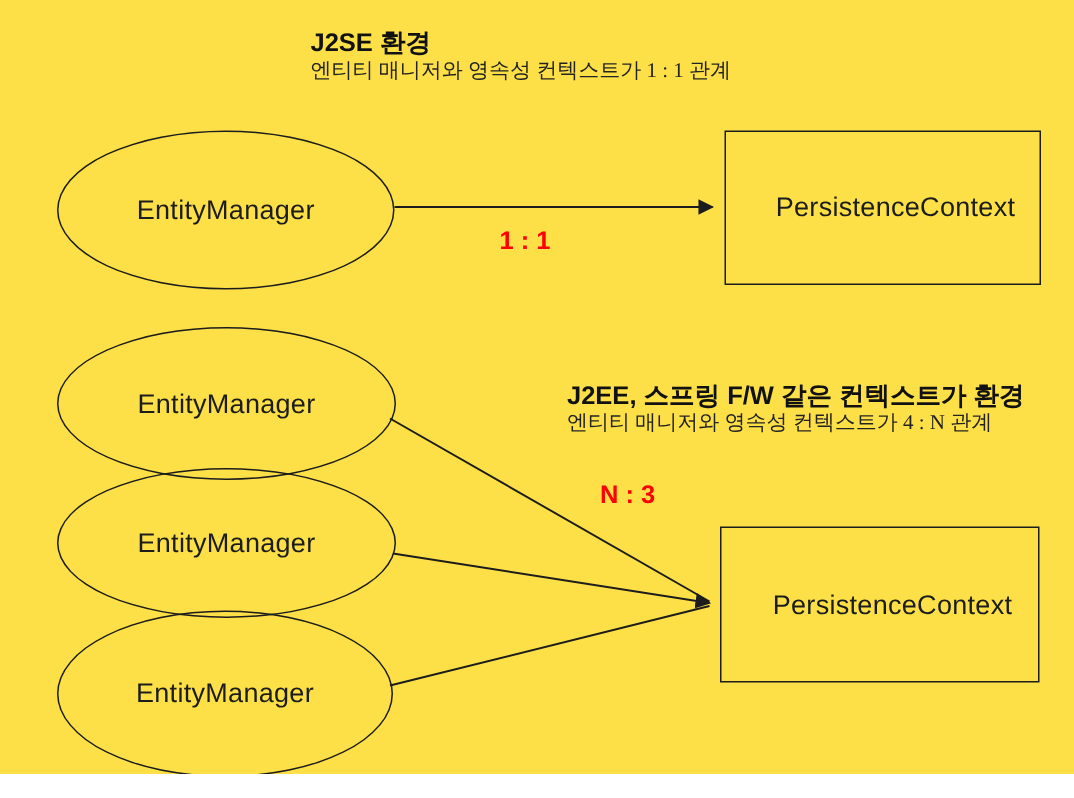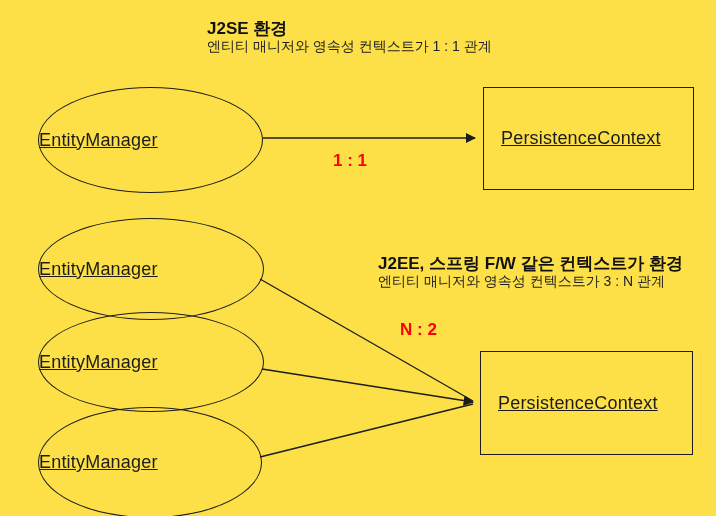--- a/index.html
+++ b/index.html
@@ -22,41 +22,41 @@
     top: 0;
     pointer-events: none;
   }
   .shape {
     position: absolute;
     box-sizing: border-box;
     border: 1.3px solid #1c1c1c;
     background: transparent;
     display: flex;
     align-items: center;
-    justify-content: flex-start;
+    justify-content: center;
     font-size: 18px;
     letter-spacing: 0.2px;
     color: #1c1c1c;
-    text-decoration: underline;
   }
   .ellipse { border-radius: 50%; }
   .rect    { border-radius: 0; padding-left: 17px; }
 
   .heading {
     position: absolute;
     font-weight: bold;
     font-size: 17px;
     white-space: nowrap;
     color: #111111;
   }
   .subheading {
     position: absolute;
     font-size: 14px;
     white-space: nowrap;
     color: #222222;
+    font-family: Liberation Serif, serif;
   }
   .relation-label {
     position: absolute;
     font-weight: bold;
     font-size: 17px;
     white-space: nowrap;
   }
 </style>
 </head>
 <body>
@@ -82,23 +82,23 @@
     <span>EntityManager</span>
   </div>
 
   <div class="shape rect" style="left:483px; top:87px; width:211px; height:103px;">
     <span>PersistenceContext</span>
   </div>
 
   <div class="relation-label" style="left:333px; top:151px; color:#ff0000;">1 : 1</div>
 
   <div class="heading" style="left:378px; top:252px;">J2EE, 스프링 F/W 같은 컨텍스트가 환경</div>
-  <div class="subheading" style="left:378px; top:273px;">엔티티 매니저와 영속성 컨텍스트가 3 : N 관계</div>
+  <div class="subheading" style="left:378px; top:273px;">엔티티 매니저와 영속성 컨텍스트가 4 : N 관계</div>
 
-  <div class="relation-label" style="left:400px; top:320px; color:#ff0000;">N : 2</div>
+  <div class="relation-label" style="left:400px; top:320px; color:#ff0000;">N : 3</div>
 
   <div class="shape ellipse" style="left:38px; top:218px; width:226px; height:102px;">
     <span>EntityManager</span>
   </div>
 
   <div class="shape ellipse" style="left:38px; top:312px; width:226px; height:100px;">
     <span>EntityManager</span>
   </div>
 
   <div class="shape ellipse" style="left:38px; top:407px; width:224px; height:111px;">

